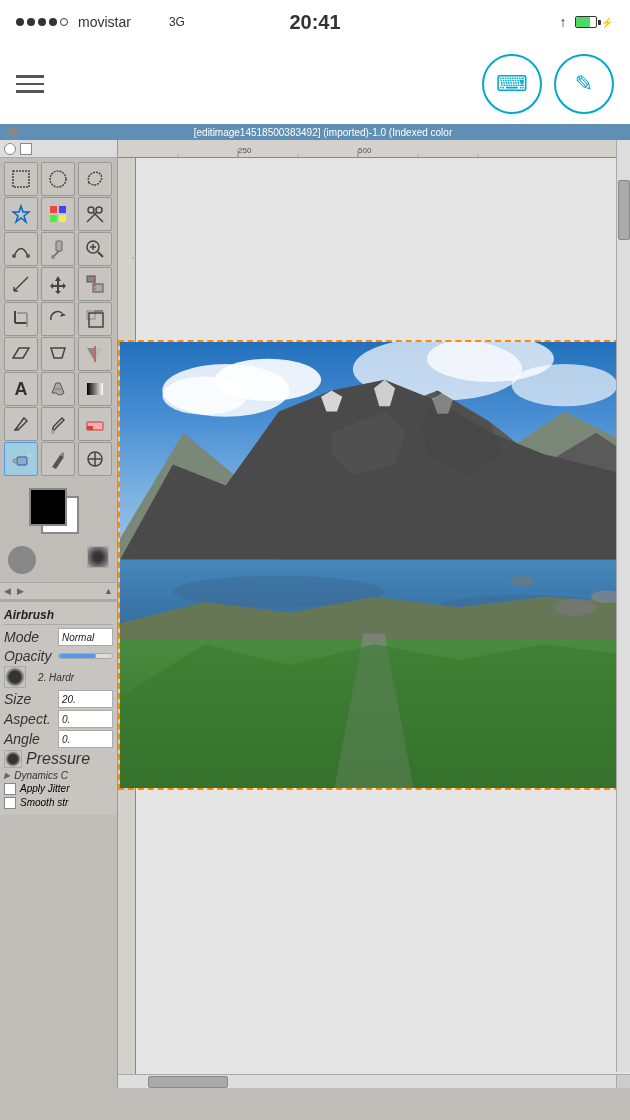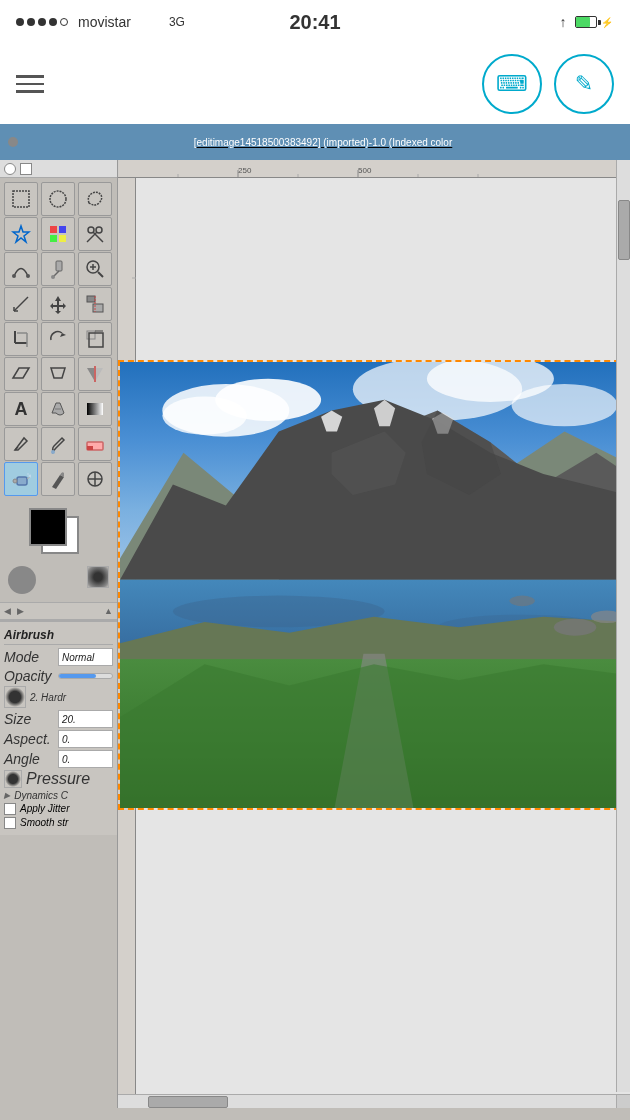--- a/index.html
+++ b/index.html
@@ -60,27 +60,26 @@
     .gimp-window {
       width: 630px;
       height: 996px;
       background: #c0bdb8;
       position: relative;
     }
 
     
     .title-bar {
       width: 100%;
-      height: 36px;
+      height: 16px;
       background: #5f8fb4;
       display: flex;
       align-items: center;
       padding: 4px 8px;
       gap: 6px;
-      text-decoration: underline;
     }
     .title-bar-dots { display: flex; gap: 4px; }
     .title-dot { width: 10px; height: 10px; border-radius: 50%; }
     .title-dot.close { background: #888; }
     .title-text { font-size: 10px; color: #fff; font-weight: normal; flex: 1; text-align: center; }
 
     
     .menu-bar {
       width: 100%;
       height: 26px;
@@ -204,21 +203,21 @@
       cursor: pointer;
     }
     .option-slider {
       flex: 1; height: 6px;
       background: #ddd; border: 1px solid #aaa;
       border-radius: 3px;
       position: relative;
     }
     .slider-fill { width: 70%; height: 100%; background: #5599ee; border-radius: 3px; }
 
-    .brush-row { display: flex; align-items: center; gap: 4px; margin: 2px 0; }
+    .brush-row { display: flex; align-items: center; gap: 12px; margin: 2px 0; }
     .brush-preview { width: 22px; height: 22px; background: radial-gradient(#333 40%, transparent 70%); border: 1px solid #aaa; }
 
     .checkbox-row { display: flex; gap: 4px; margin: 2px 0; font-size: 10px; }
     .checkbox { width: 12px; height: 12px; border: 1px solid #888; background: #fff; flex-shrink: 0; }
 
     
     .canvas-area {
       flex: 1;
       background: #e5e5e5;
       position: relative;

